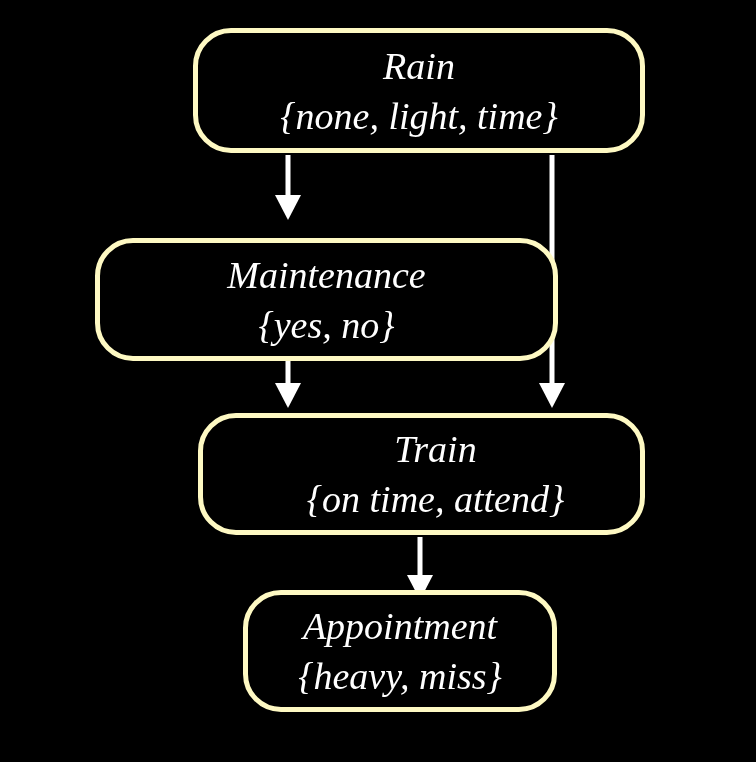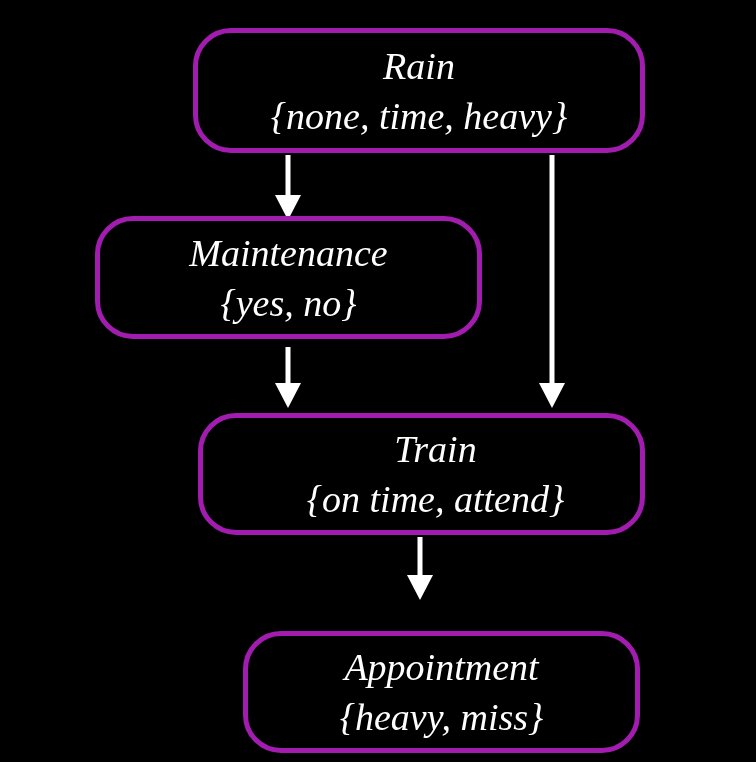--- a/index.html
+++ b/index.html
@@ -12,37 +12,37 @@
     width: 756px;
     height: 762px;
     background: #000000;
     overflow: hidden;
     font-family: "Liberation Serif", serif;
   }
   
   .node {
     position: absolute;
     box-sizing: border-box;
-    border: 5px solid #a21caf;
+    border: 5px solid #fef9c3;
     border-radius: 38px;
     background: #000000;
     color: #ffffff;
     display: flex;
     flex-direction: column;
     align-items: center;
     justify-content: center;
     text-align: center;
     font-style: italic;
     font-size: 38px;
     line-height: 50px;
   }
   .node-rain        { left: 193px; top: 28px;  width: 452px; height: 125px; }
-  .node-maintenance { left: 95px;  top: 216px; width: 387px; height: 123px; }
+  .node-maintenance { left: 95px;  top: 238px; width: 463px; height: 123px; }
   .node-train       { left: 198px; top: 413px; width: 447px; height: 122px; padding-left: 28px; }
-  .node-appointment { left: 243px; top: 631px; width: 397px; height: 122px; }
+  .node-appointment { left: 243px; top: 590px; width: 314px; height: 122px; }
 
   
   .edge {
     position: absolute;
     width: 26px;
   }
   .edge .shaft {
     position: absolute;
     left: 50%;
     transform: translateX(-50%);
@@ -83,21 +83,21 @@
     <div class="shaft"></div>
     <div class="head"></div>
   </div>
   <div class="edge edge-train-appointment">
     <div class="shaft"></div>
     <div class="head"></div>
   </div>
 
   <div class="node node-rain">
     <div class="node-title">Rain</div>
-    <div class="node-values">{none, time, heavy}</div>
+    <div class="node-values">{none, light, time}</div>
   </div>
 
   <div class="node node-maintenance">
     <div class="node-title">Maintenance</div>
     <div class="node-values">{yes, no}</div>
   </div>
 
   <div class="node node-train">
     <div class="node-title">Train</div>
     <div class="node-values">{on time, attend}</div>

